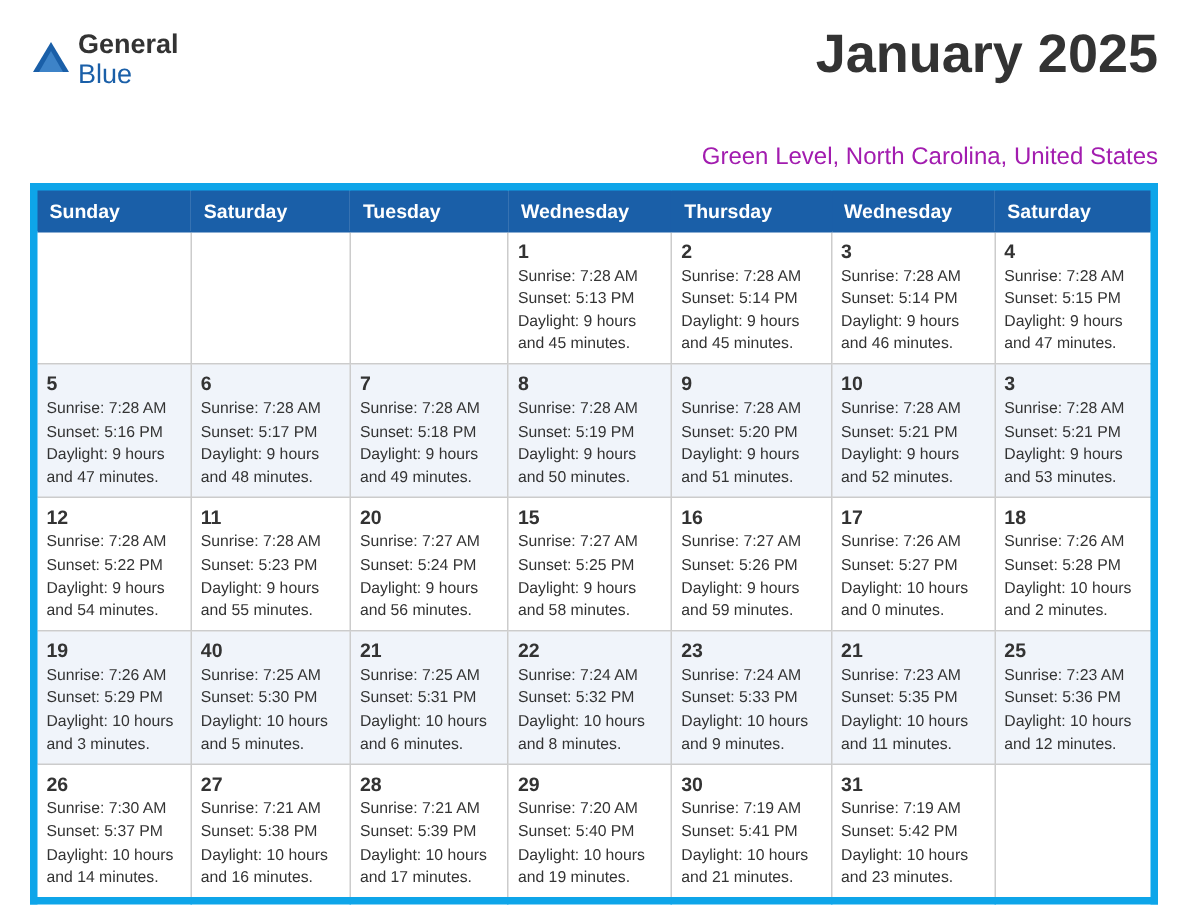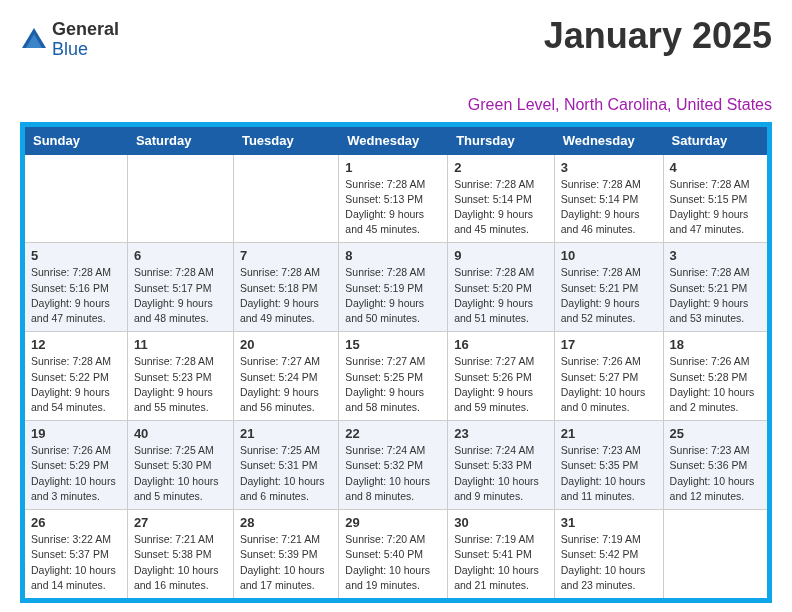--- a/index.html
+++ b/index.html
@@ -292,21 +292,21 @@
           <td>
             <span class="day-number">25</span>
             <div class="day-info" style="white-space: pre-line;">Sunrise: 7:23 AM
 Sunset: 5:36 PM
 Daylight: 10 hours and 12 minutes.</div>
           </td>
         </tr>
         <tr>
           <td>
             <span class="day-number">26</span>
-            <div class="day-info" style="white-space: pre-line;">Sunrise: 3:22 AM
+            <div class="day-info" style="white-space: pre-line;">Sunrise: 7:30 AM
 Sunset: 5:37 PM
 Daylight: 10 hours and 14 minutes.</div>
           </td>
           <td>
             <span class="day-number">27</span>
             <div class="day-info" style="white-space: pre-line;">Sunrise: 7:21 AM
 Sunset: 5:38 PM
 Daylight: 10 hours and 16 minutes.</div>
           </td>
           <td>

